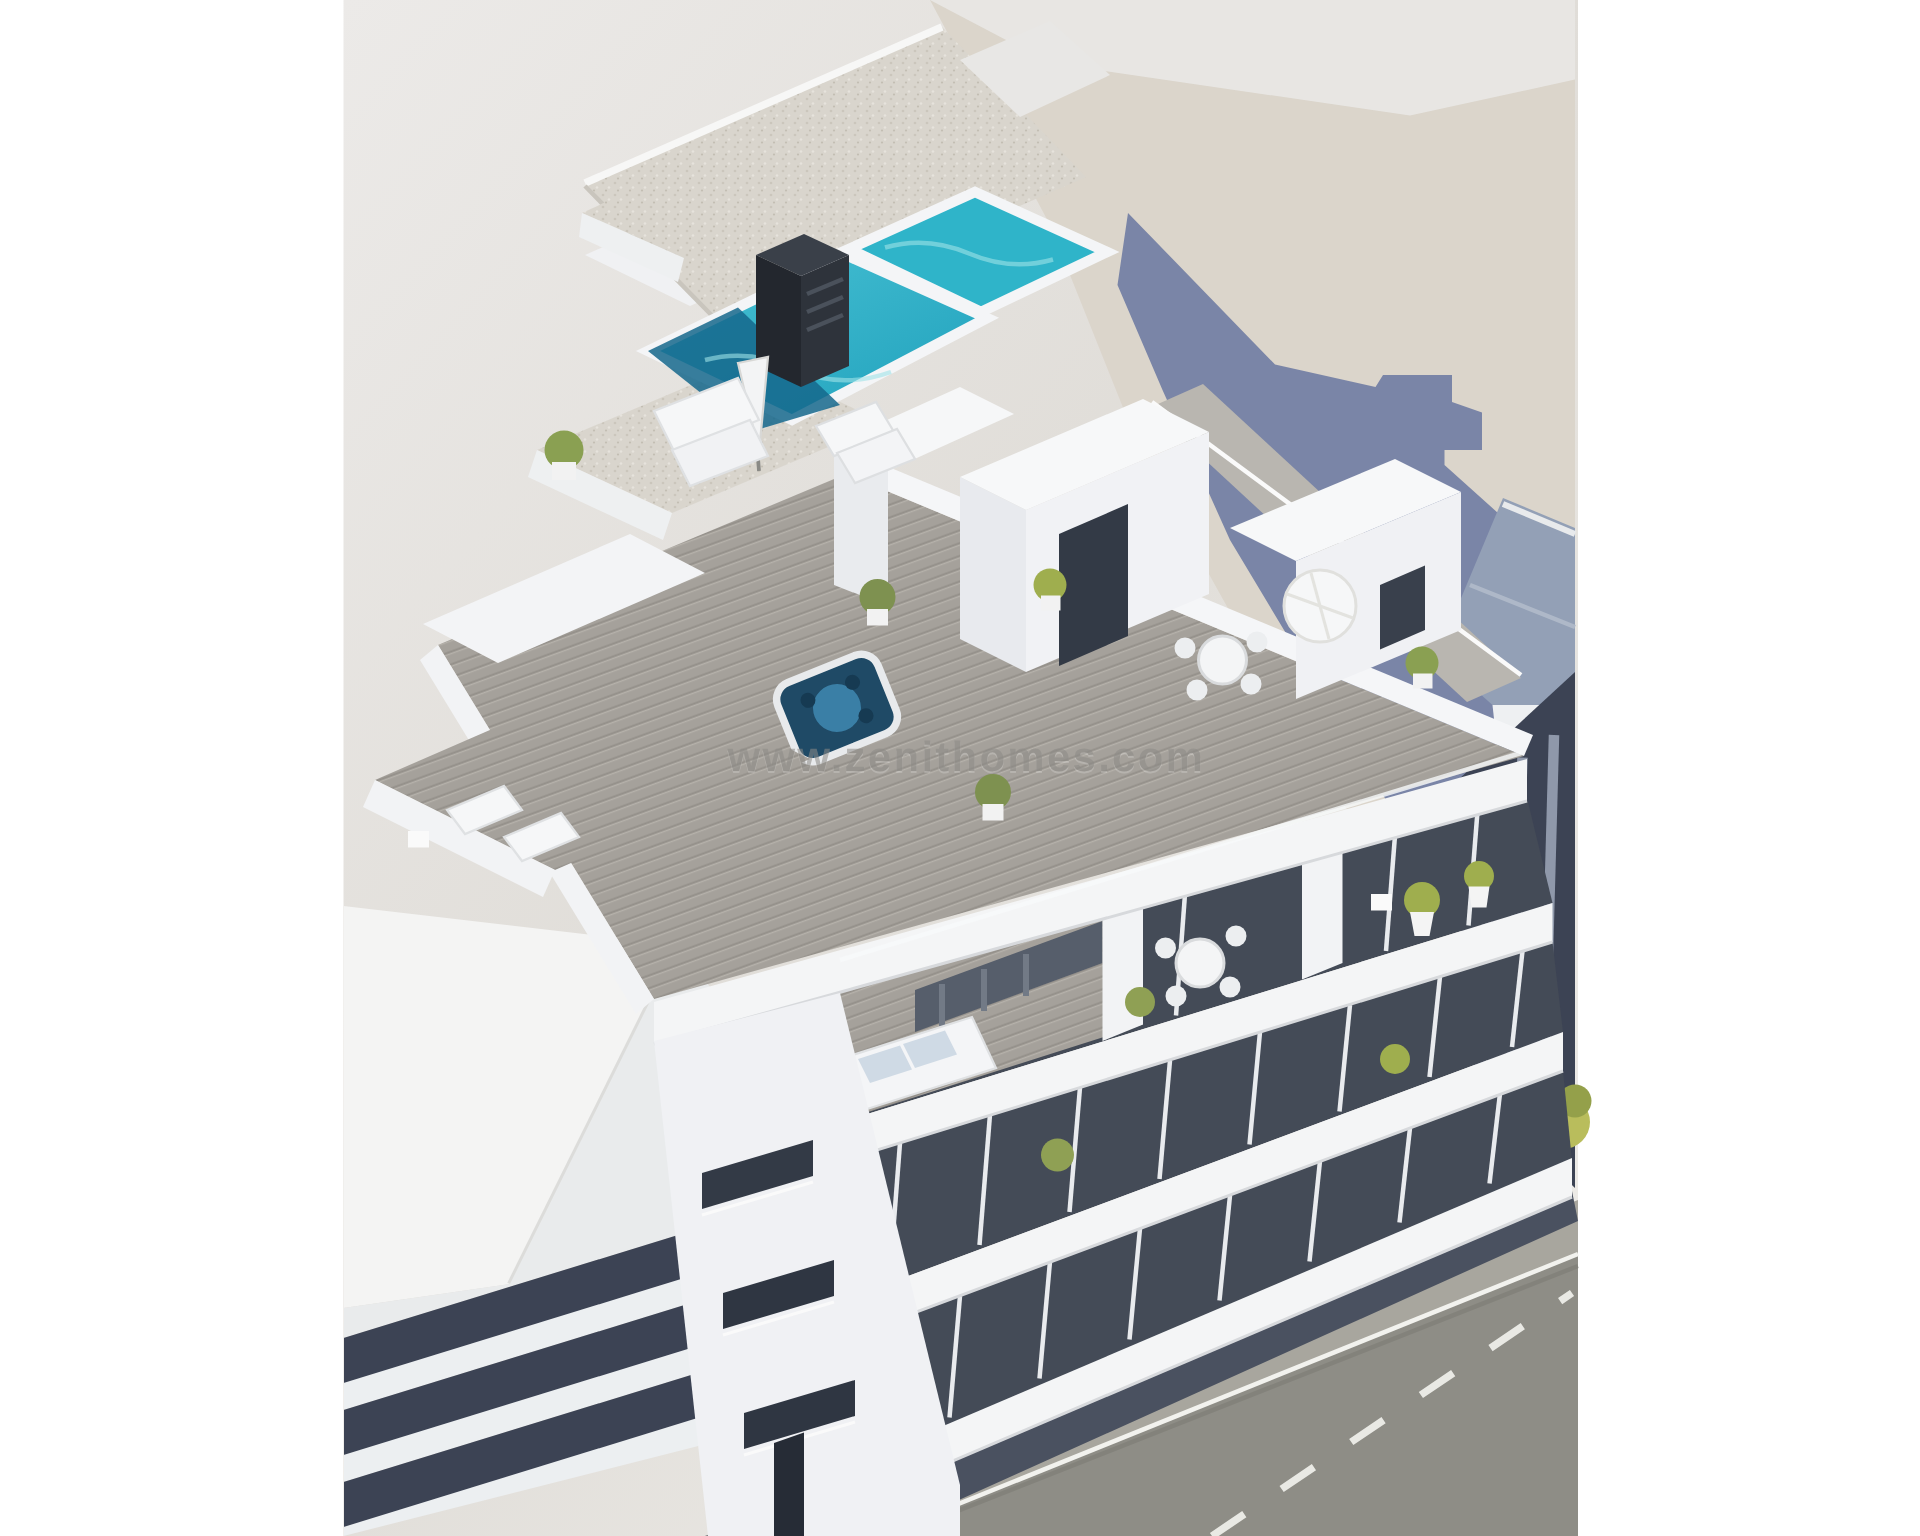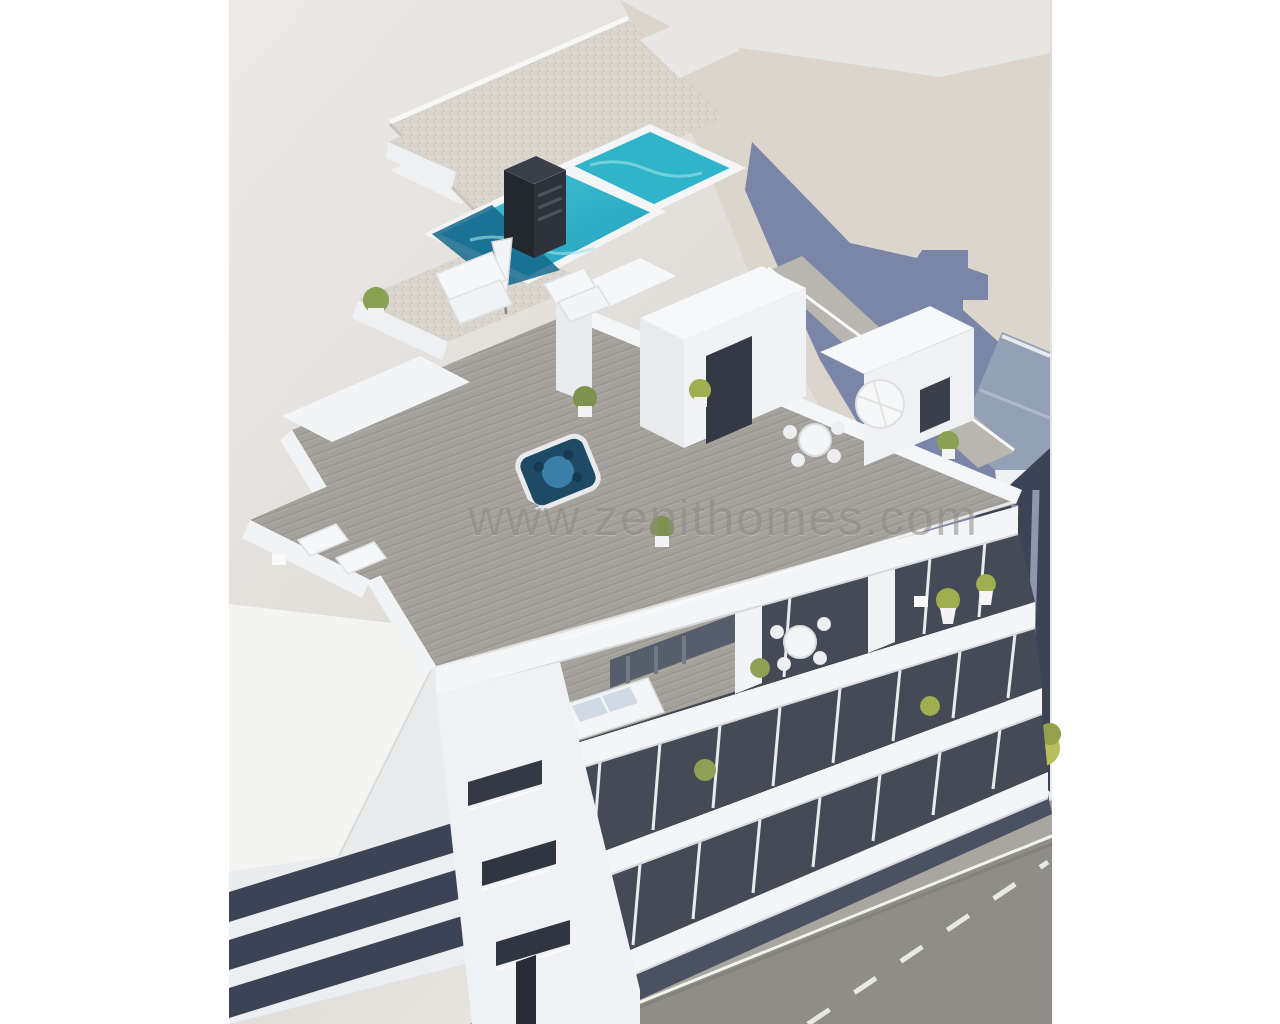--- a/index.html
+++ b/index.html
@@ -2,22 +2,22 @@
 <html><head>
 <meta charset="utf-8">
 <style>
   html,body{margin:0;padding:0;background:#ffffff;}
   .canvas{
     position:relative;width:1280px;height:1024px;overflow:hidden;
     background:#ffffff;font-family:"Liberation Sans",sans-serif;
   }
   .canvas svg{position:absolute;left:0;top:0;}
   .watermark{
-    position:absolute;left:468px;top:489px;width:520px;
-    font-size:50px;font-weight:400;letter-spacing:1.5px;
+    position:absolute;left:485px;top:489px;width:520px;
+    font-size:28px;font-weight:700;letter-spacing:1.5px;
     opacity:0.55;white-space:nowrap;
     text-shadow:0 1px 0 rgba(255,255,255,0.35);
     pointer-events:none;
   }
 </style>
 </head>
 <body>
 
 <div class="canvas">
 <svg width="1280" height="1024" viewBox="0 0 1280 1024">

